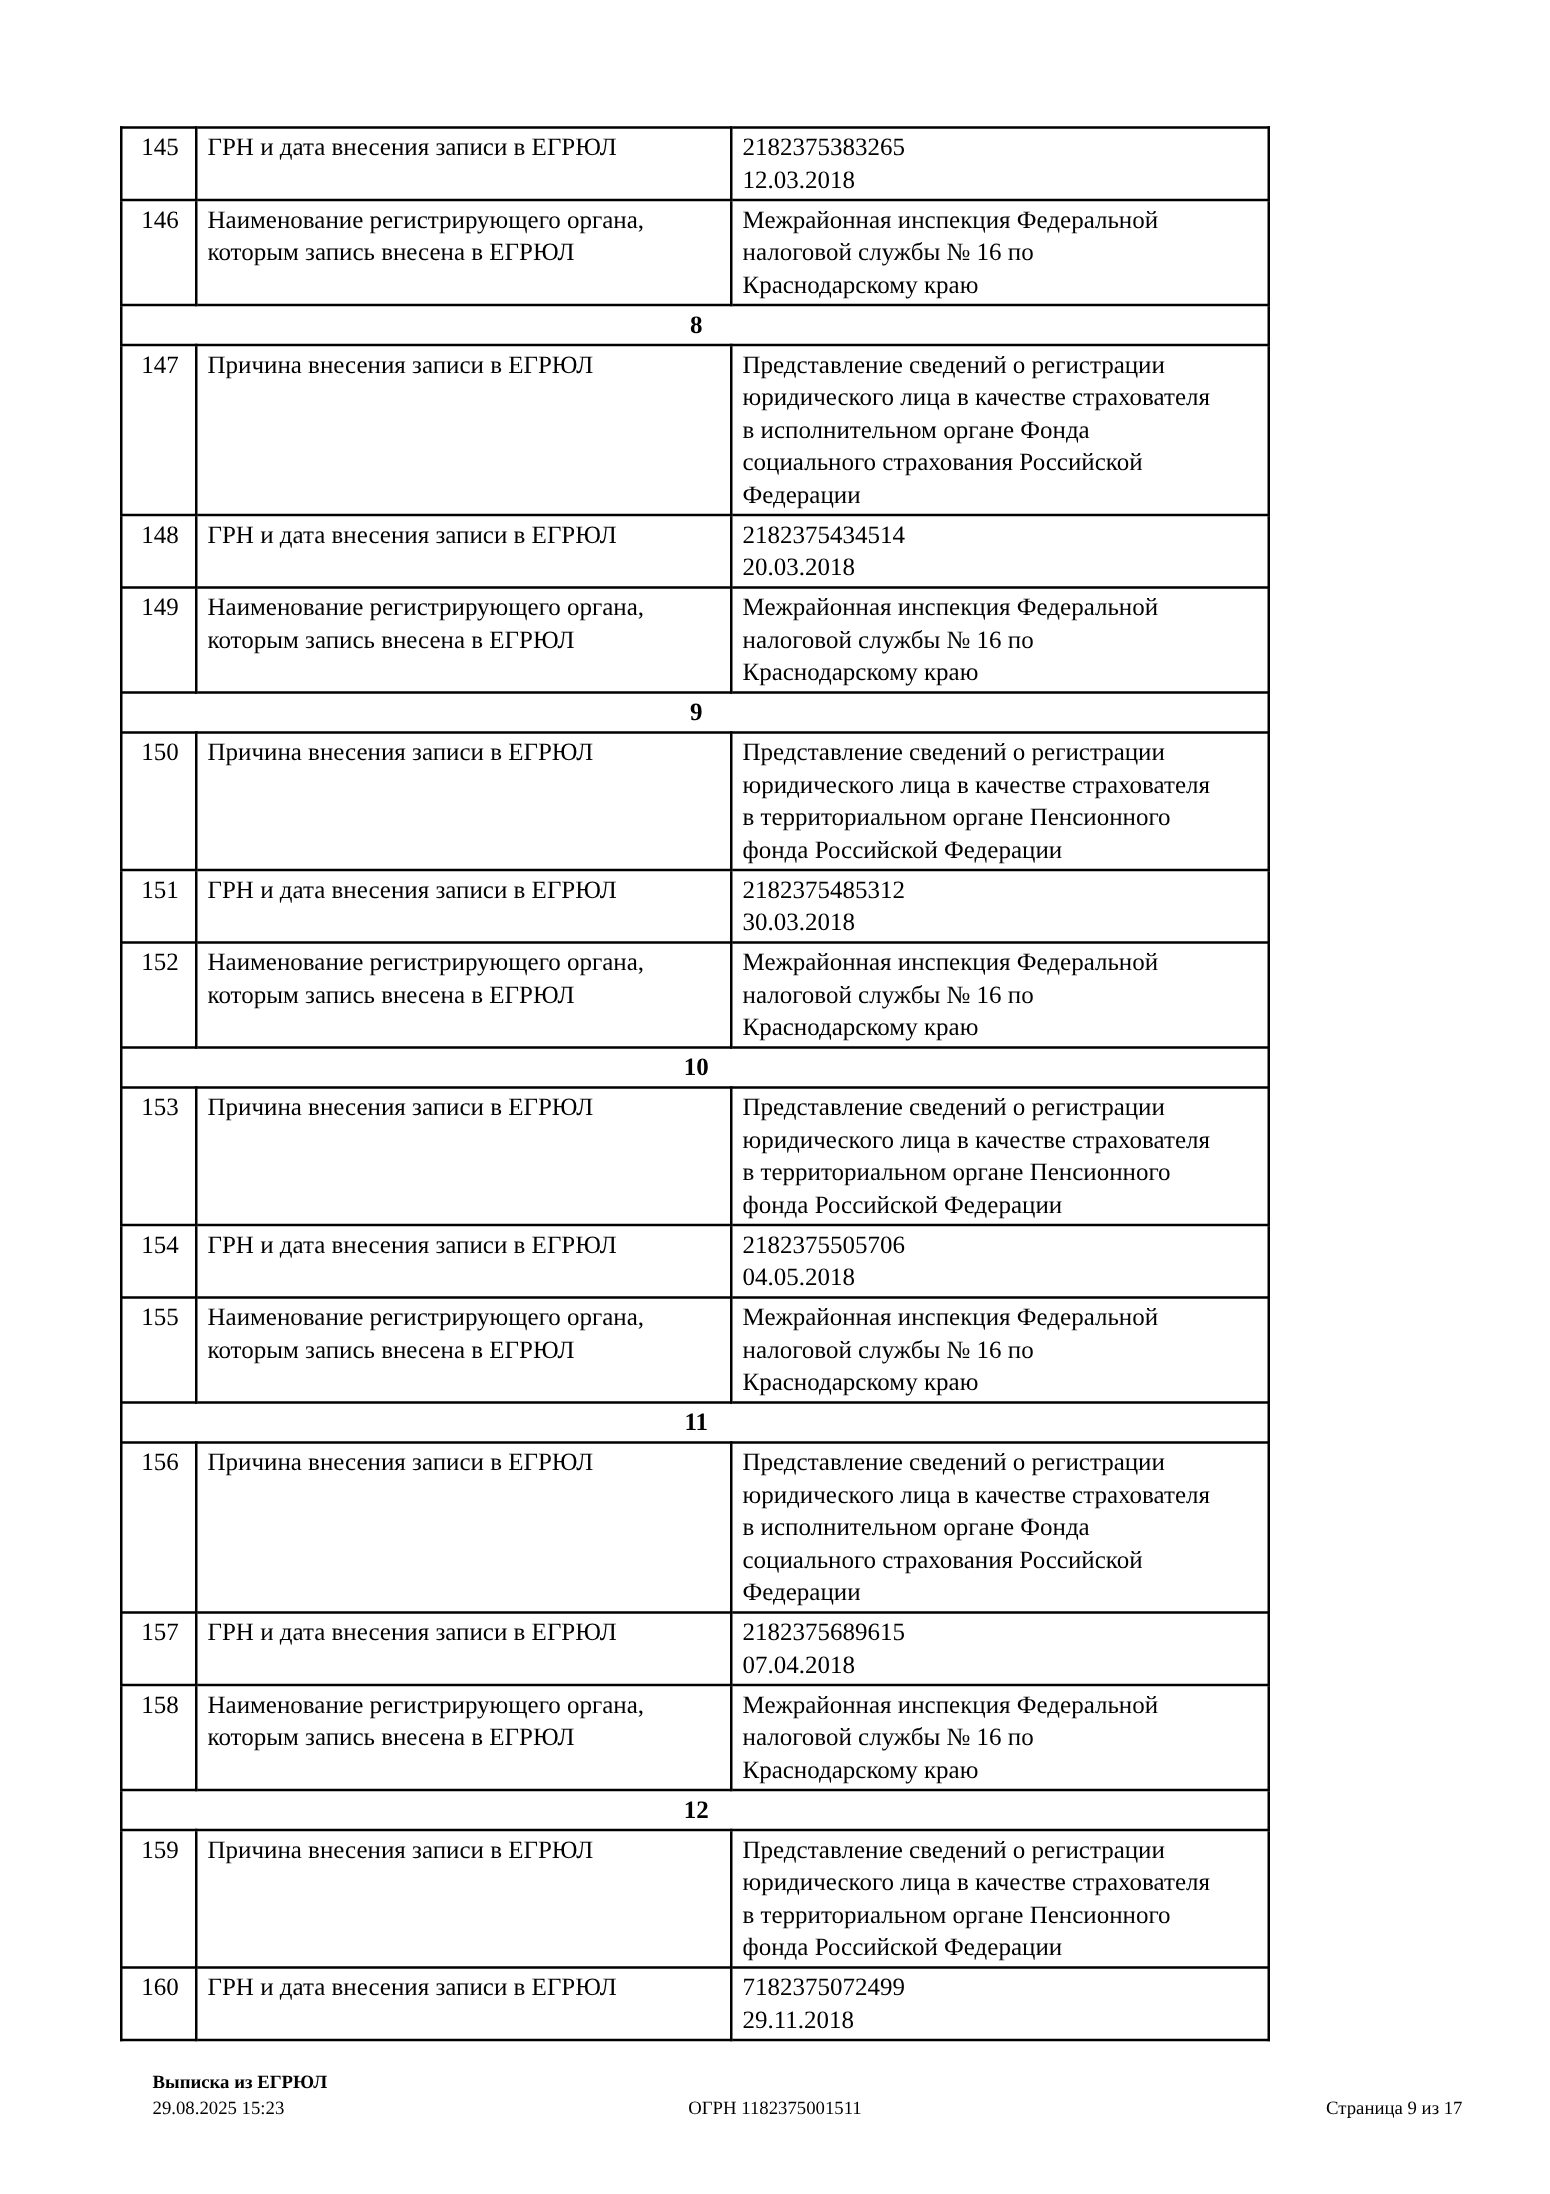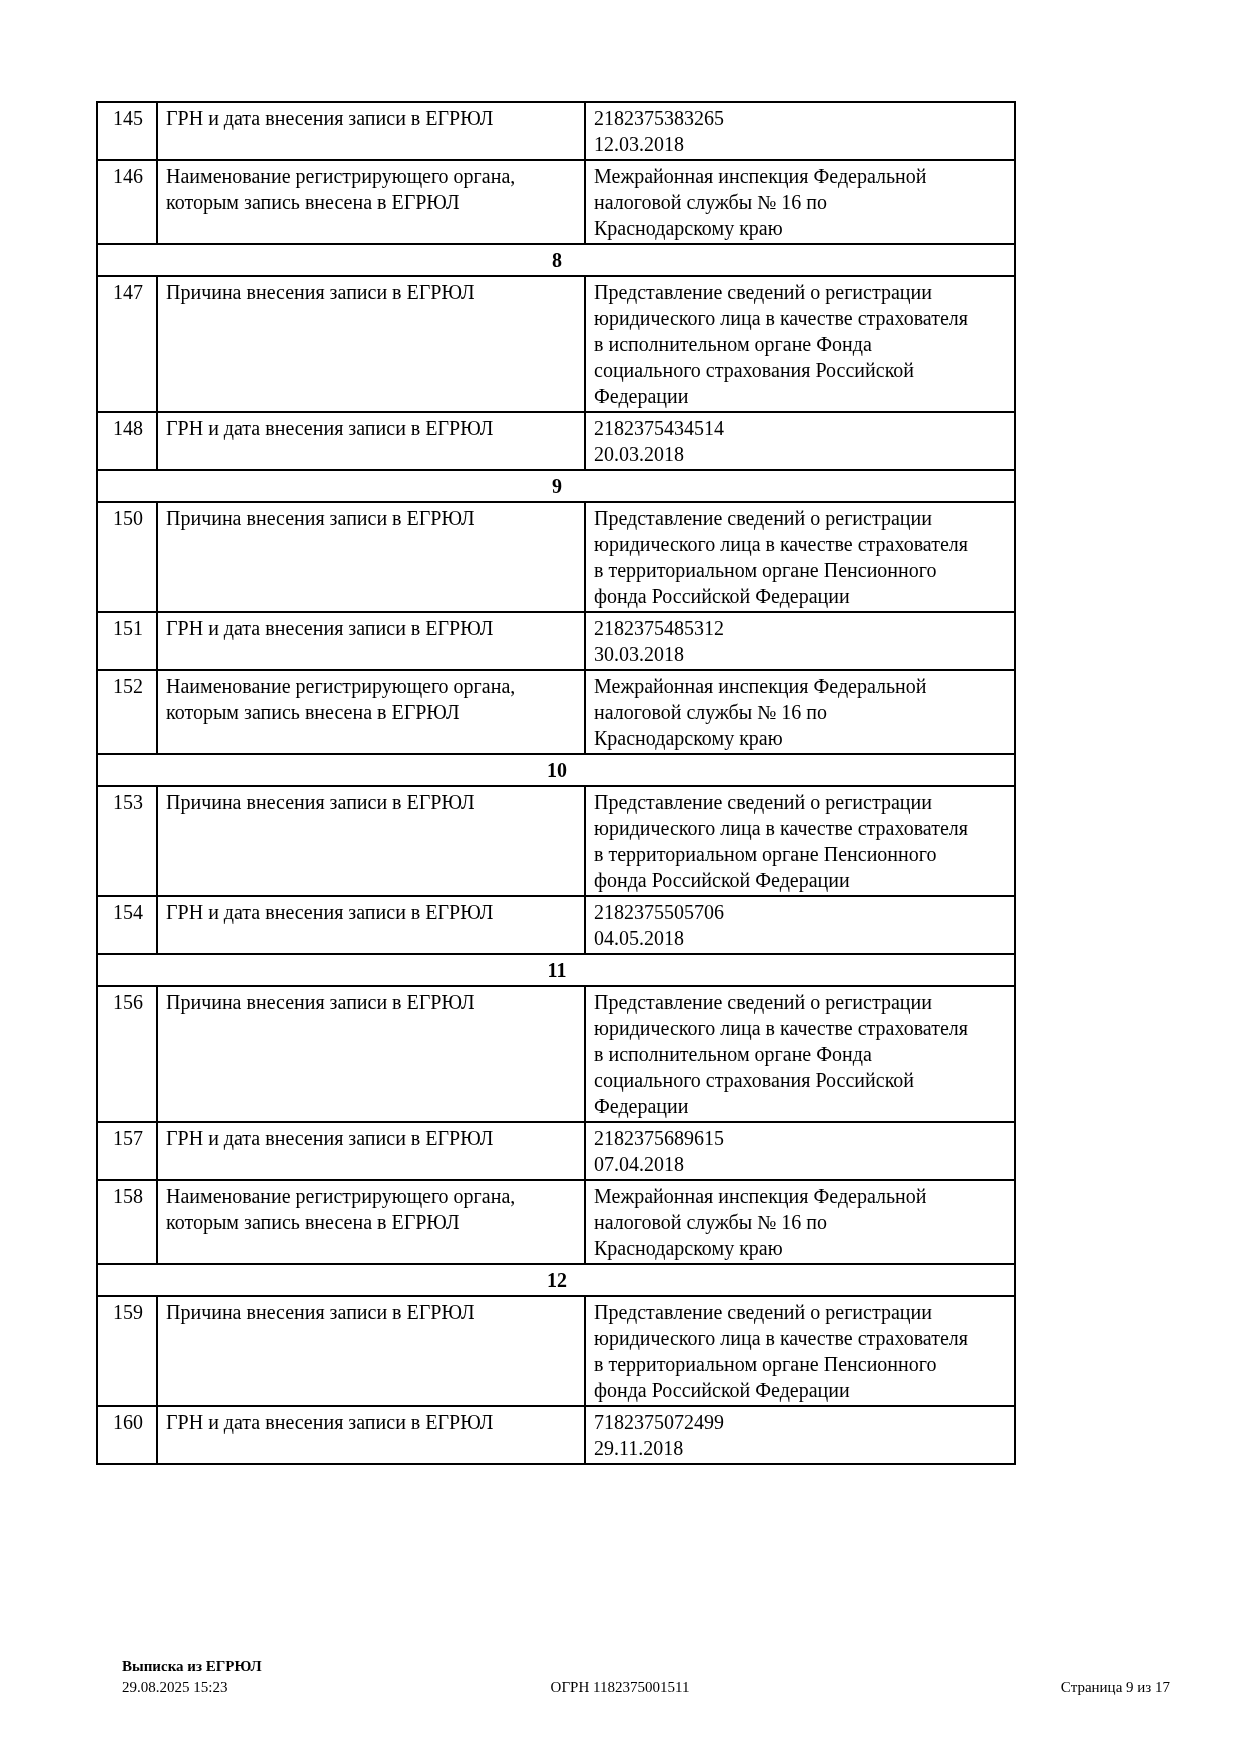--- a/index.html
+++ b/index.html
@@ -116,20 +116,28 @@
 социального страхования Российской
 Федерации</td>
         </tr>
         <tr>
           <td class="num-cell">148</td>
           <td class="field-cell">ГРН и дата внесения записи в ЕГРЮЛ</td>
           <td class="value-cell">2182375434514
 20.03.2018</td>
         </tr>
         <tr>
+          <td class="num-cell">149</td>
+          <td class="field-cell">Наименование регистрирующего органа,
+которым запись внесена в ЕГРЮЛ</td>
+          <td class="value-cell">Межрайонная инспекция Федеральной
+налоговой службы № 16 по
+Краснодарскому краю</td>
+        </tr>
+        <tr>
           <td colspan="3" class="section-cell">9</td>
         </tr>
         <tr>
           <td class="num-cell">150</td>
           <td class="field-cell">Причина внесения записи в ЕГРЮЛ</td>
           <td class="value-cell">Представление сведений о регистрации
 юридического лица в качестве страхователя
 в территориальном органе Пенсионного
 фонда Российской Федерации</td>
         </tr>
@@ -156,20 +164,28 @@
           <td class="value-cell">Представление сведений о регистрации
 юридического лица в качестве страхователя
 в территориальном органе Пенсионного
 фонда Российской Федерации</td>
         </tr>
         <tr>
           <td class="num-cell">154</td>
           <td class="field-cell">ГРН и дата внесения записи в ЕГРЮЛ</td>
           <td class="value-cell">2182375505706
 04.05.2018</td>
+        </tr>
+        <tr>
+          <td class="num-cell">155</td>
+          <td class="field-cell">Наименование регистрирующего органа,
+которым запись внесена в ЕГРЮЛ</td>
+          <td class="value-cell">Межрайонная инспекция Федеральной
+налоговой службы № 16 по
+Краснодарскому краю</td>
         </tr>
         <tr>
           <td colspan="3" class="section-cell">11</td>
         </tr>
         <tr>
           <td class="num-cell">156</td>
           <td class="field-cell">Причина внесения записи в ЕГРЮЛ</td>
           <td class="value-cell">Представление сведений о регистрации
 юридического лица в качестве страхователя
 в исполнительном органе Фонда

